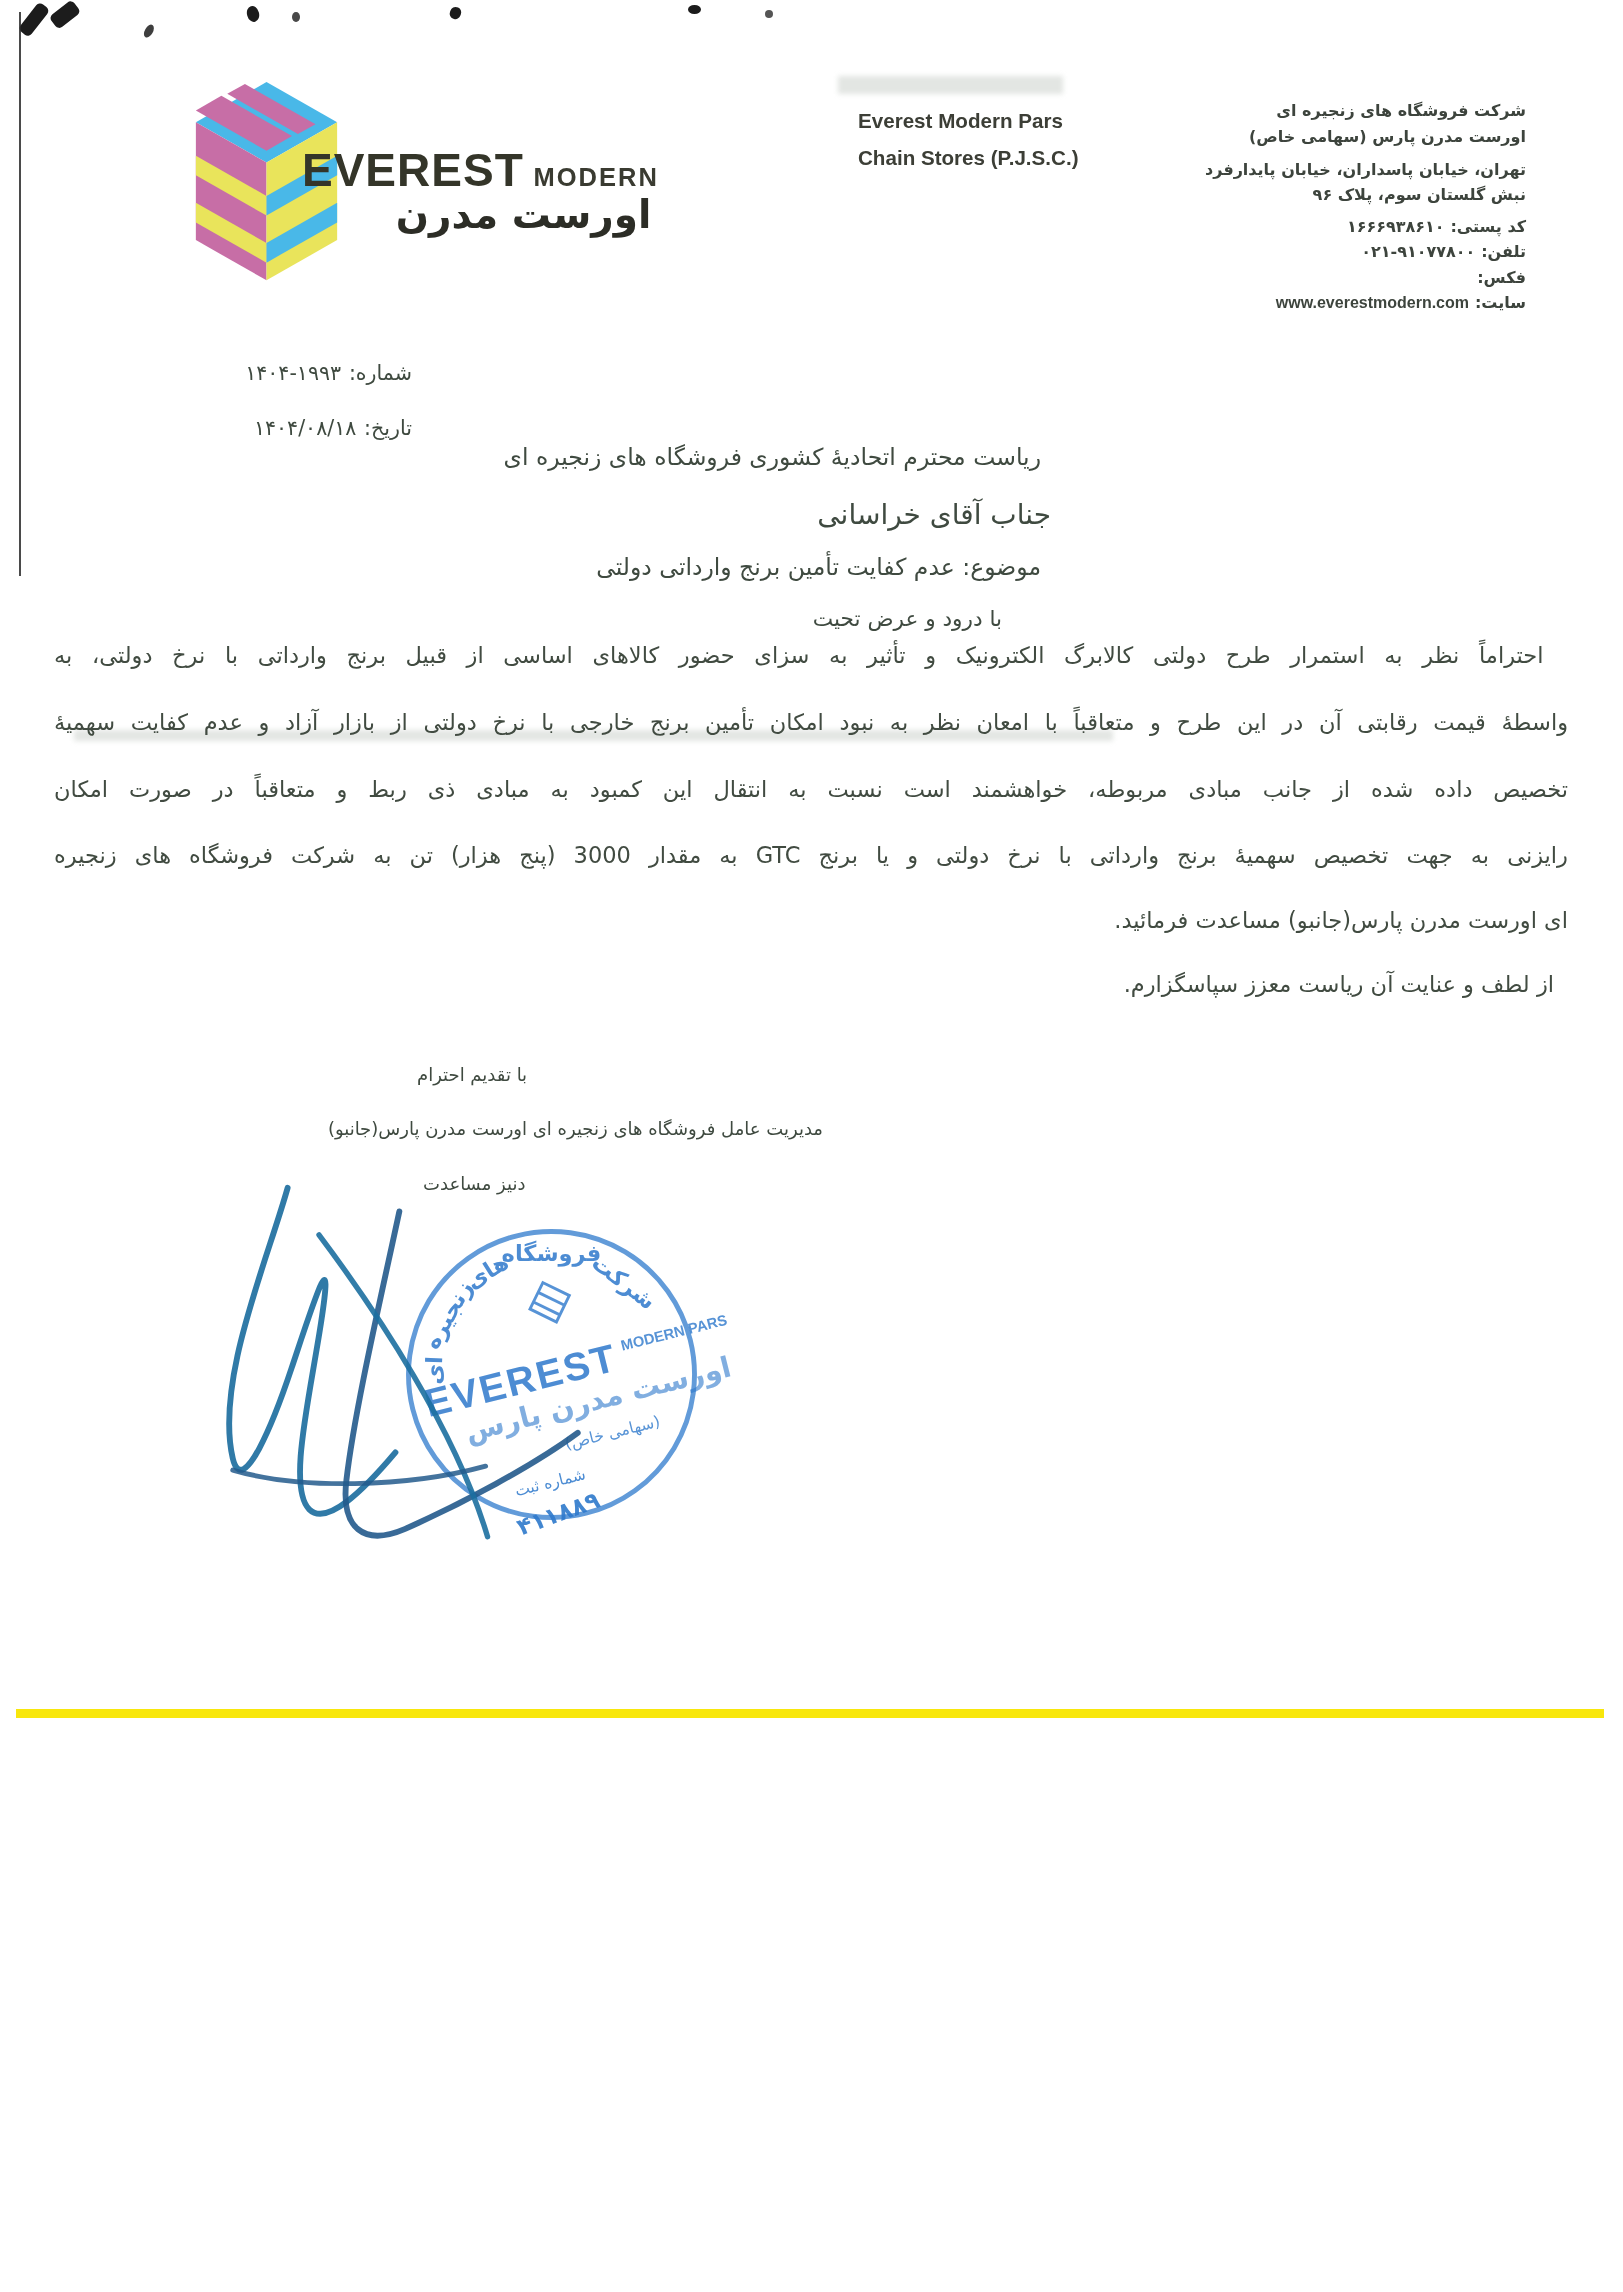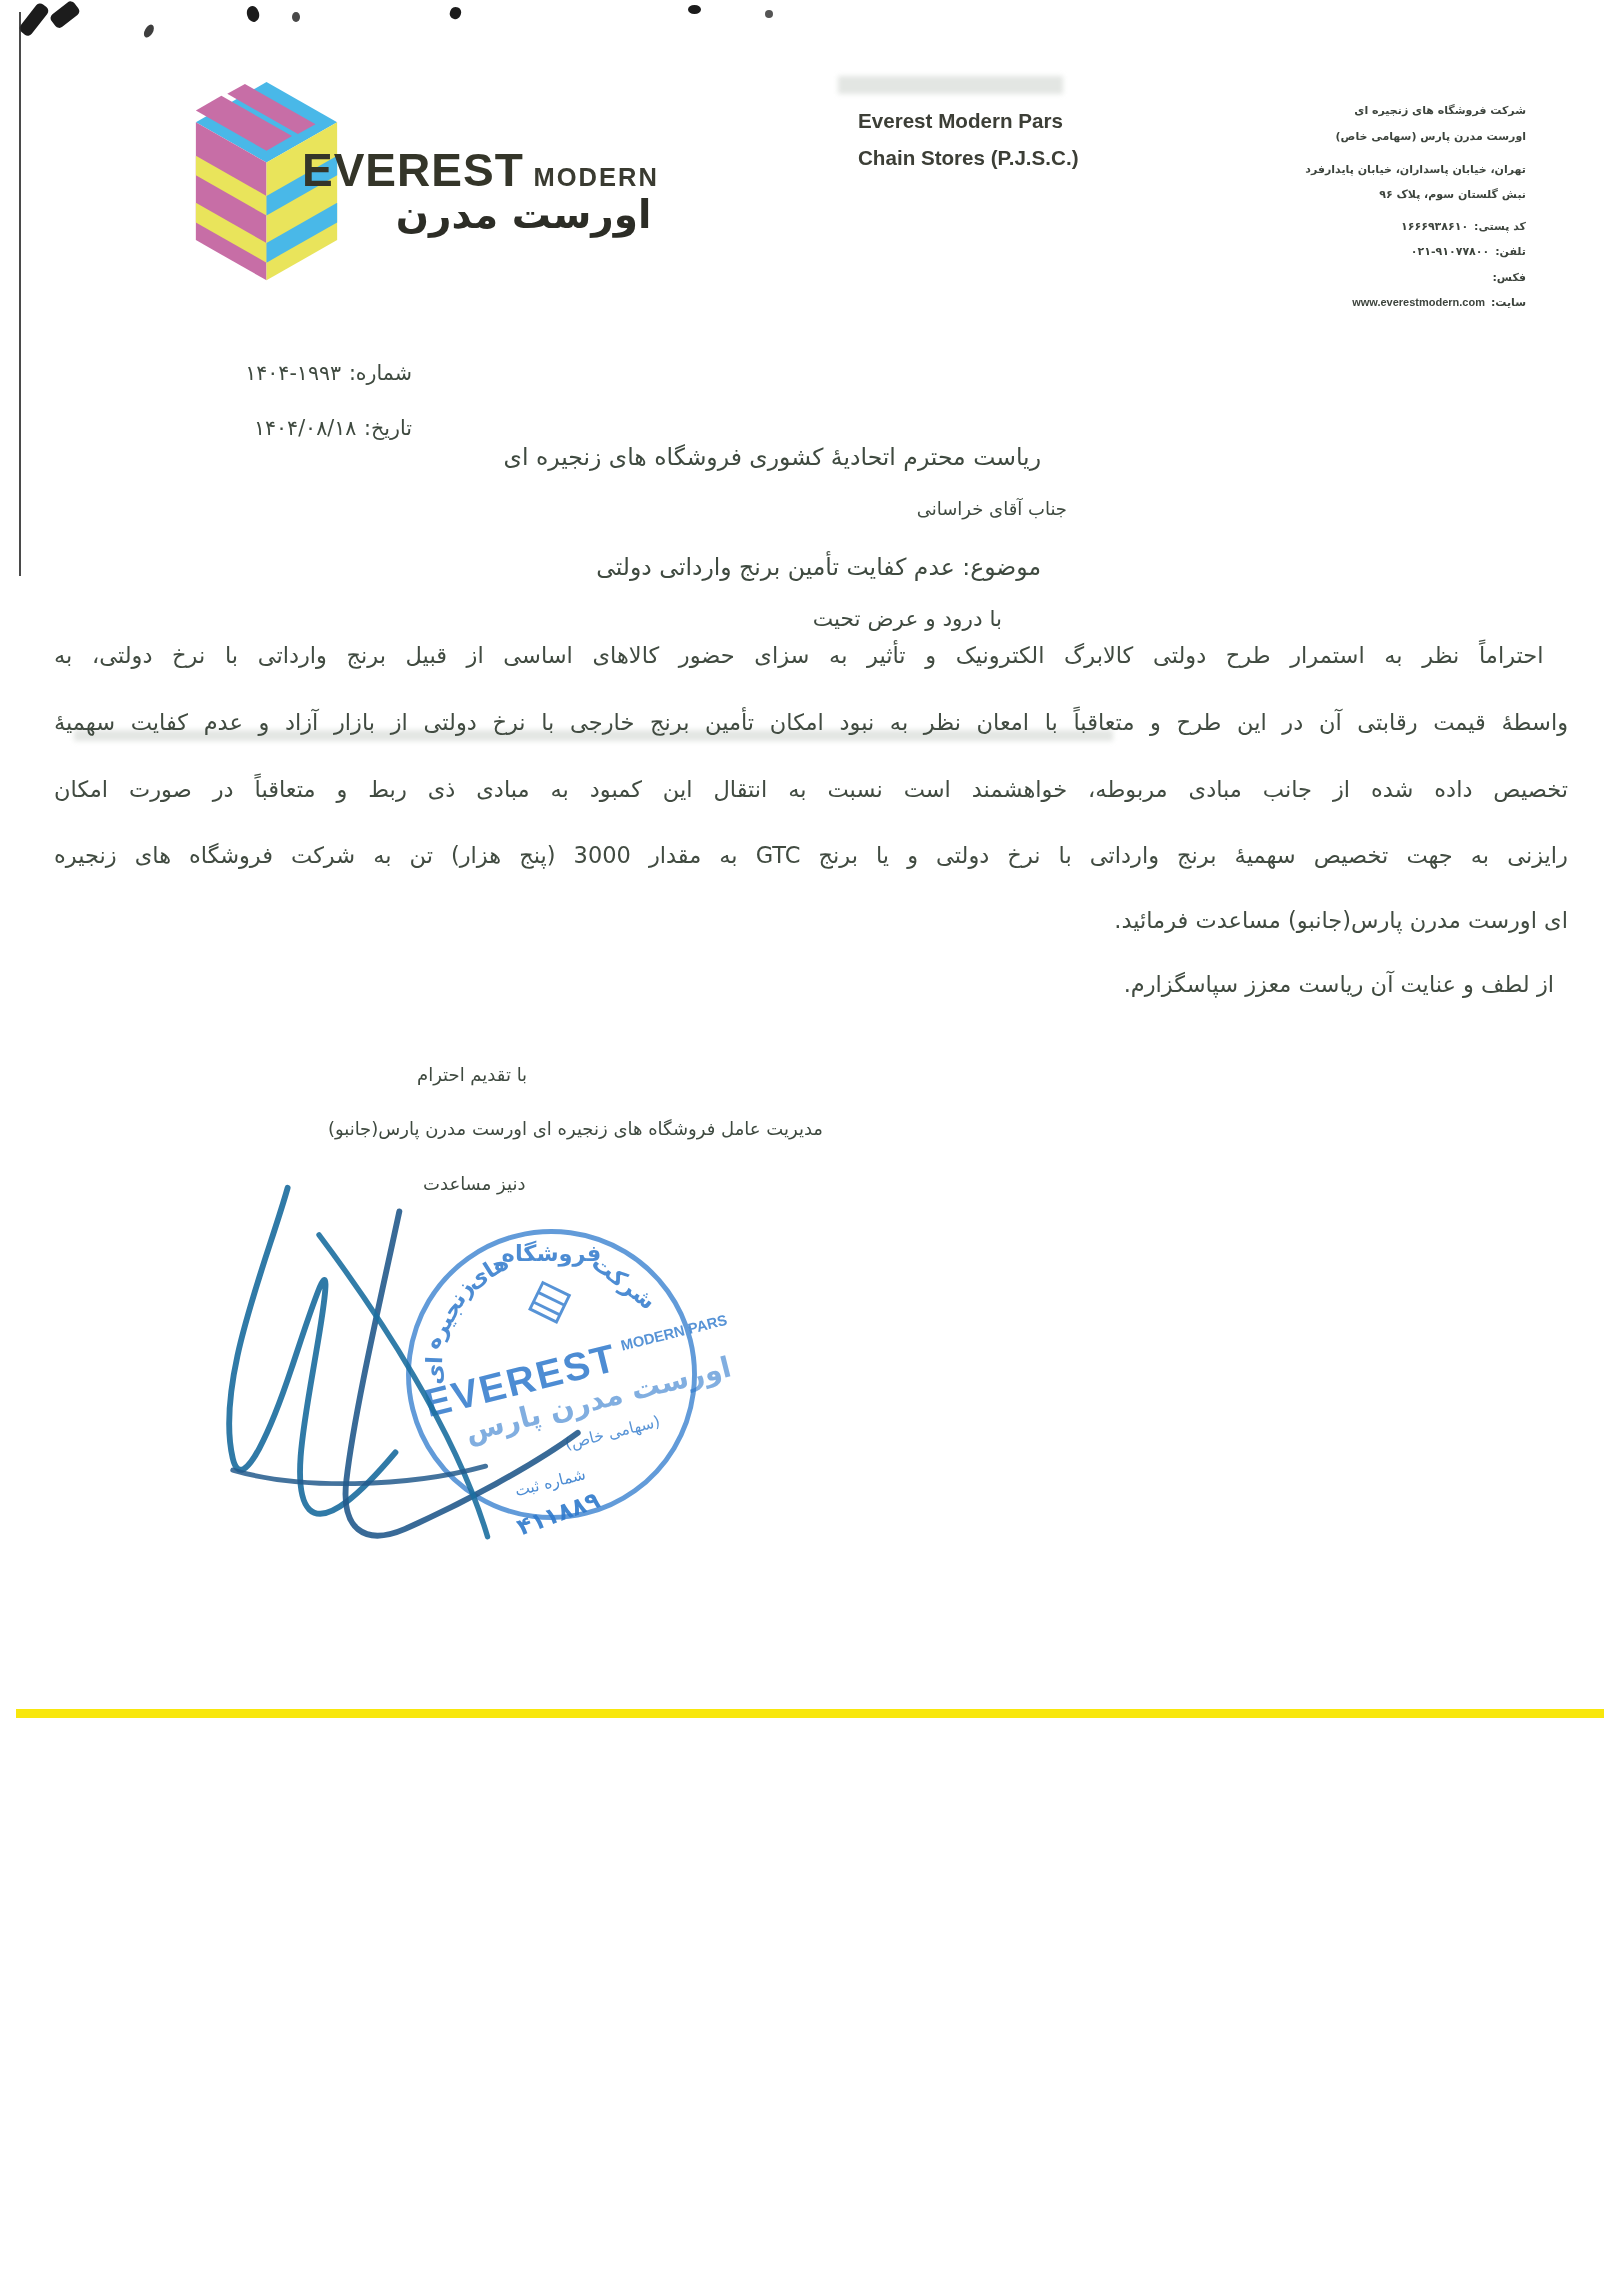--- a/index.html
+++ b/index.html
@@ -9,21 +9,21 @@
     font-family:"DejaVu Sans",sans-serif;color:#414b41;
   }
   .abs{position:absolute;}
   .latin{font-family:"Liberation Sans",sans-serif;}
 
   
   .brand-word{font-family:"Liberation Sans",sans-serif;font-weight:800;font-size:46px;color:#343529;letter-spacing:1px;}
   .brand-word-suffix{font-family:"Liberation Sans",sans-serif;font-weight:700;font-size:25.5px;color:#3a3b31;letter-spacing:2px;margin-left:9.8px;}
   .brand-word-fa{direction:rtl;font-weight:bold;font-size:39px;color:#2c2d26;letter-spacing:8.8px;}
   .lh-center{font-family:"Liberation Sans",sans-serif;font-weight:700;font-size:20.6px;color:#3c3e36;line-height:37px;}
-  .lh-right{direction:rtl;font-weight:bold;font-size:11px;color:#3d443d;line-height:25.5px;}
+  .lh-right{direction:rtl;font-weight:bold;font-size:16px;color:#3d443d;line-height:25.5px;}
   .lh-right .val{margin-right:5.9px;}
   .ltrnum{direction:ltr;unicode-bidi:isolate;display:inline-block;}
 
   
   .meta-line{direction:rtl;text-align:center;font-size:20.6px;color:#3f4a40;}
   .meta-line .val{margin-right:7.8px;}
 
   
   .rcp{direction:rtl;text-align:right;white-space:nowrap;color:#3f4a40;}
   .body-line{
@@ -98,21 +98,21 @@
   </div>
 
   <div class="abs meta-line" style="right:1211px;top:361px;white-space:nowrap;">
     <span>شماره:</span><span class="val ltrnum">۱۴۰۴-۱۹۹۳</span>
   </div>
   <div class="abs meta-line" style="right:1211px;top:416px;white-space:nowrap;">
     <span>تاریخ:</span><span class="val ltrnum">۱۴۰۴/۰۸/۱۸</span>
   </div>
 
   <div class="abs rcp" style="right:582px;top:443px;font-size:23.5px;">ریاست محترم اتحادیۀ کشوری فروشگاه های زنجیره ای</div>
-  <div class="abs rcp" style="right:556px;top:498px;font-size:18px;">جناب آقای خراسانی</div>
+  <div class="abs rcp" style="right:572px;top:498px;font-size:28px;">جناب آقای خراسانی</div>
   <div class="abs rcp" style="right:582px;top:553px;font-size:23.5px;">موضوع: عدم کفایت تأمین برنج وارداتی دولتی</div>
   <div class="abs rcp" style="right:621px;top:606px;font-size:21.6px;">با درود و عرض تحیت</div>
 
   <div class="abs body-line" style="left:54px;top:639px;width:1514px;padding-right:24.5px;box-sizing:border-box;">احتراماً نظر به استمرار طرح دولتی کالابرگ الکترونیک و تأثیر به سزای حضور کالاهای اساسی از قبیل برنج وارداتی با نرخ دولتی، به</div>
   <div class="abs body-line" style="left:54px;top:773px;width:1514px;">تخصیص داده شده از جانب مبادی مربوطه، خواهشمند است نسبت به انتقال این کمبود به مبادی ذی ربط و متعاقباً در صورت امکان</div>
   <div class="abs body-line" style="left:54px;top:706px;width:1514px;">واسطۀ قیمت رقابتی آن در این طرح و متعاقباً با امعان نظر به نبود امکان تأمین برنج خارجی با نرخ دولتی از بازار آزاد و عدم کفایت سهمیۀ</div>
   <div class="abs body-line" style="left:54px;top:839px;width:1514px;">رایزنی به جهت تخصیص سهمیۀ برنج وارداتی با نرخ دولتی و یا برنج GTC به مقدار 3000 (پنج هزار) تن به شرکت فروشگاه های زنجیره</div>
   <div class="abs body-line endline" style="left:54px;top:904px;width:1514px;">ای اورست مدرن پارس(جانبو) مساعدت فرمائید.</div>
   <div class="abs body-line endline" style="left:54px;top:968px;width:1500px;">از لطف و عنایت آن ریاست معزز سپاسگزارم.</div>
 

